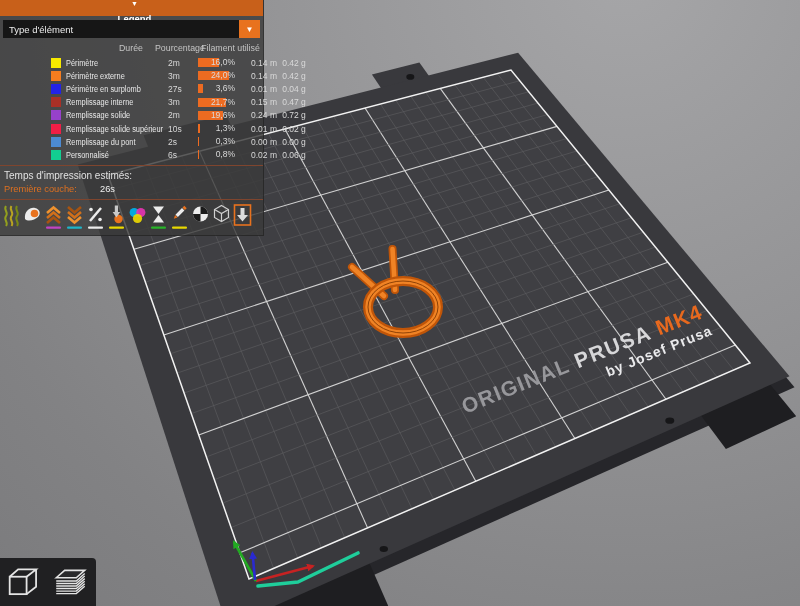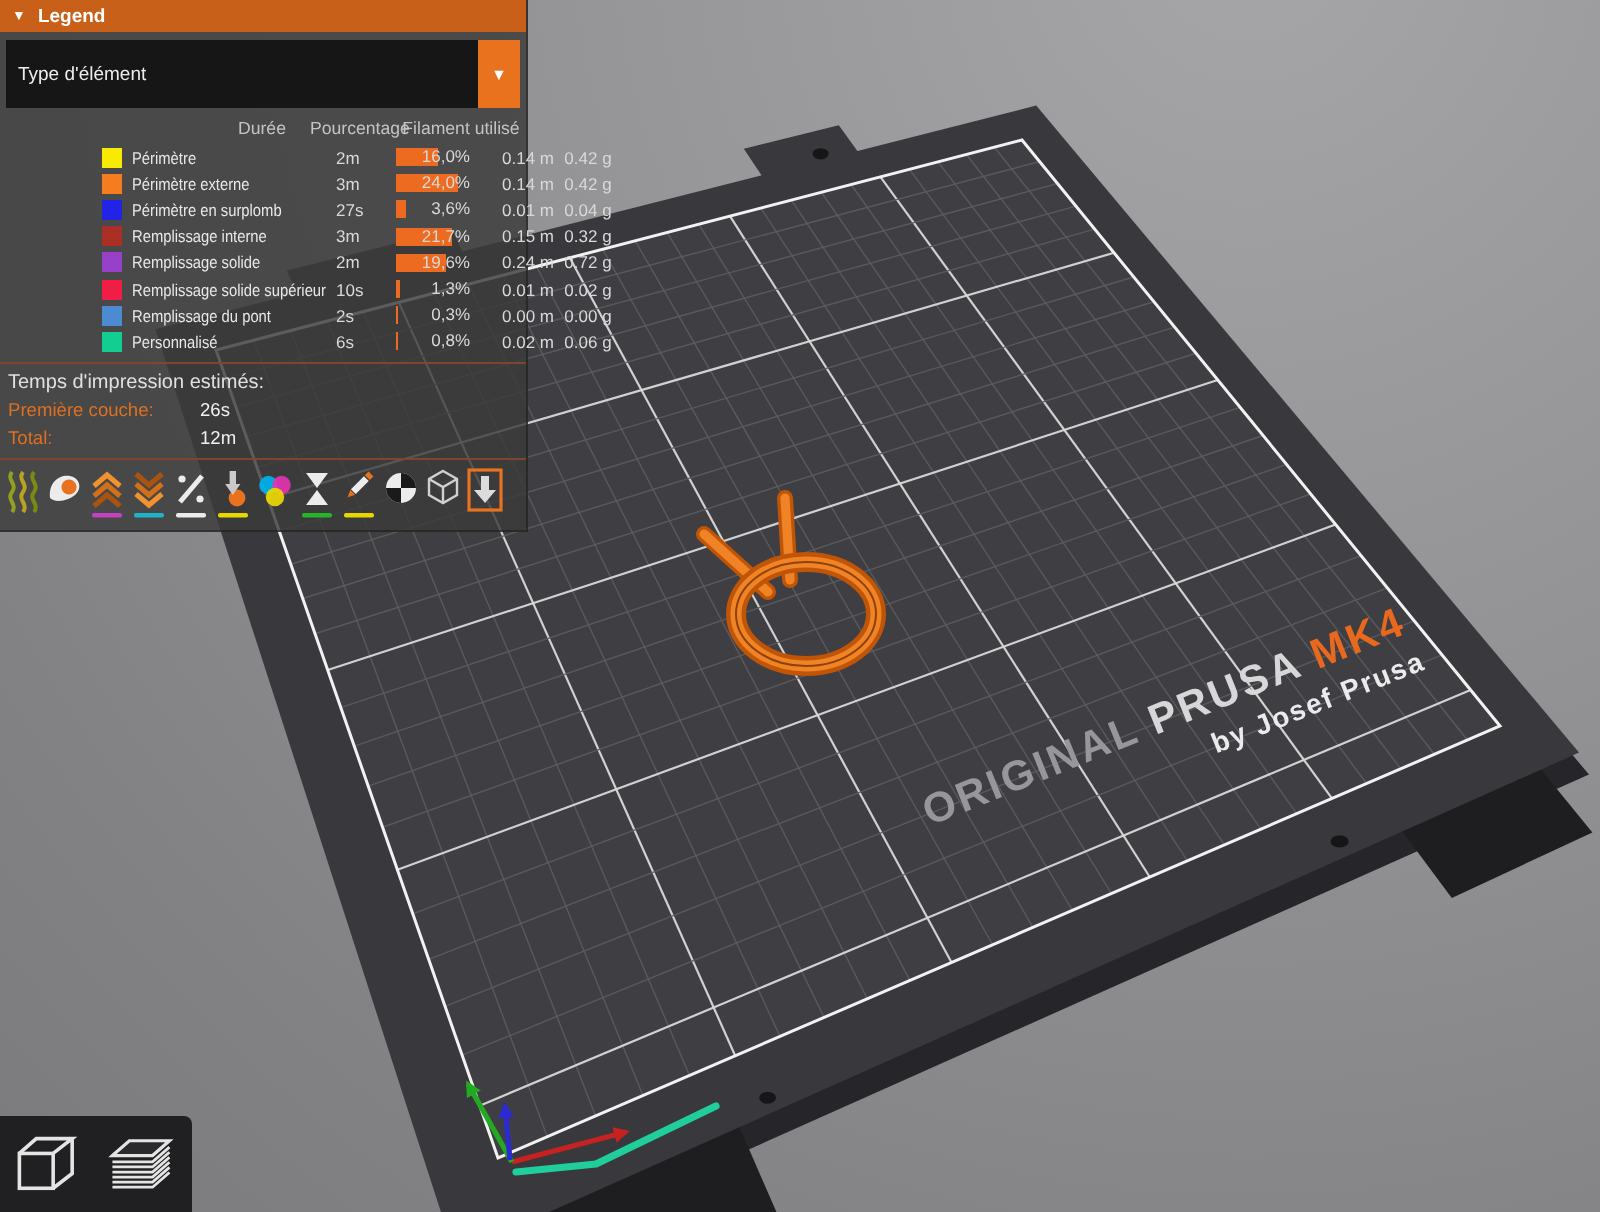--- a/index.html
+++ b/index.html
@@ -26,25 +26,25 @@
   .legend{
     position:absolute;left:0;top:0;width:263px;
     background:rgba(58,58,58,0.82);
     color:#e2e2e2;font-size:8.5px;
     border-right:1px solid rgba(0,0,0,0.30);
     border-bottom:1px solid rgba(0,0,0,0.30);
   }
   .legend-header{
     height:16px;background:var(--legend-header,#c8601a);
     display:flex;align-items:center;gap:6px;padding-left:6px;
-    color:#fff;font-weight:bold;font-size:9.5px;cursor:pointer;
+    color:#fff;font-weight:bold;font-size:9.5px;cursor:pointer;flex-direction:column;
   }
   .legend-header .tri{font-size:7px;line-height:1;}
   .dropdown{
-    position:relative;margin:4px 3px 2px 3px;height:34px;background:#161616;
+    position:relative;margin:4px 3px 2px 3px;height:18px;background:#161616;
     display:flex;align-items:center;padding-left:6px;font-size:9.5px;color:#ececec;
   }
   .dd-btn{
     position:absolute;right:0;top:0;bottom:0;width:21px;background:var(--accent,#e8721e);
     display:flex;align-items:center;justify-content:center;color:#fff;font-size:8px;
   }
   .cols,.lrow{
     display:grid;grid-template-columns:18px 99px 30px 52px 34px 26px;
     align-items:center;padding:0 2px;
   }
@@ -223,21 +223,21 @@
 
   <div class="lrow">
     <span class="swatch" style="background: rgb(170, 48, 38);"></span>
     <span class="row-label">Remplissage interne</span>
     <span class="r-dur">3m</span>
     <span class="pctcell">
       <span class="bar" style="width: 28px;"></span>
     <span class="pctval">21,7%</span>
         </span>
     <span class="r-fm">0.15 m</span>
-    <span class="r-fg">0.32 g</span>
+    <span class="r-fg">0.47 g</span>
   </div>
 
   <div class="lrow">
     <span class="swatch" style="background: rgb(151, 65, 203);"></span>
     <span class="row-label">Remplissage solide</span>
     <span class="r-dur">2m</span>
     <span class="pctcell">
       <span class="bar" style="width: 25px;"></span>
     <span class="pctval">19,6%</span>
         </span>
@@ -279,24 +279,20 @@
         </span>
     <span class="r-fm">0.02 m</span>
     <span class="r-fg">0.06 g</span>
   </div>
 </div>
   <div class="sep"></div>
   <div class="est-title">Temps d'impression estimés:</div>
   <div class="est-row">
     <span class="lab">Première couche:</span>
     <span class="val">26s</span>
-  </div>
-  <div class="est-row">
-    <span class="lab">Total:</span>
-    <span class="val">12m</span>
   </div>
   <div class="sep"></div>
   <div class="toggles">
     <span class="tgl">
         <svg width="21" height="28" viewBox="0 0 21 28">
       <path d="M5 3 C2 7 8 9 5 13 C2 17 8 19 5 23" stroke="#93A01E" stroke-width="2" fill="none"></path>
       <path d="M10.5 3 C7.5 7 13.5 9 10.5 13 C7.5 17 13.5 19 10.5 23" stroke="#B8A322" stroke-width="2" fill="none"></path>
       <path d="M16 3 C13 7 19 9 16 13 C13 17 19 19 16 23" stroke="#7A8A14" stroke-width="2" fill="none"></path>
         </svg>
       </span>

